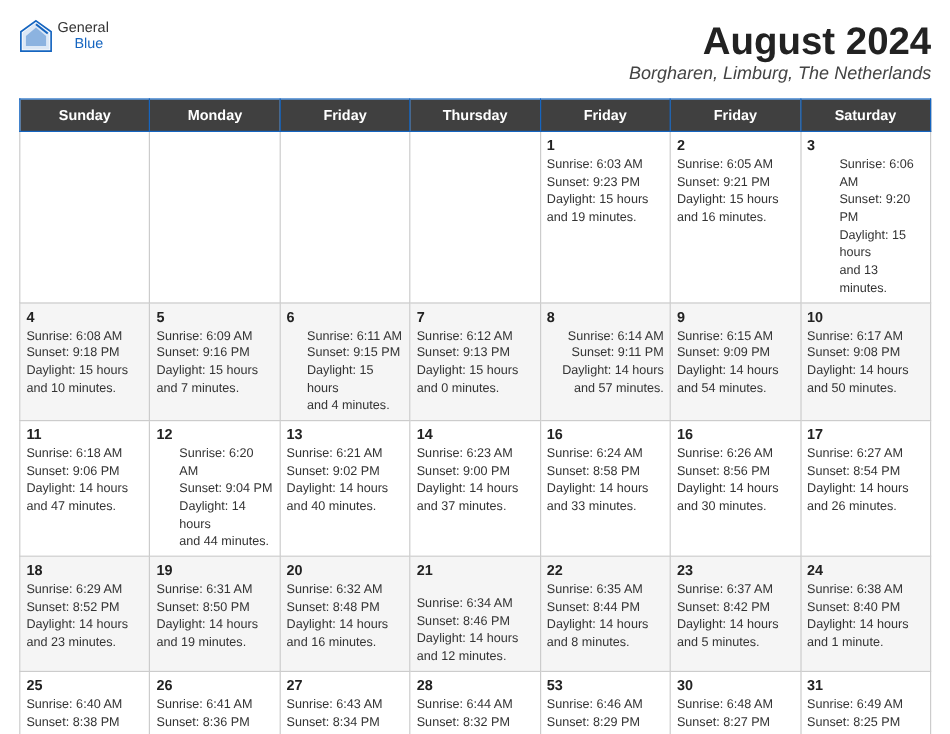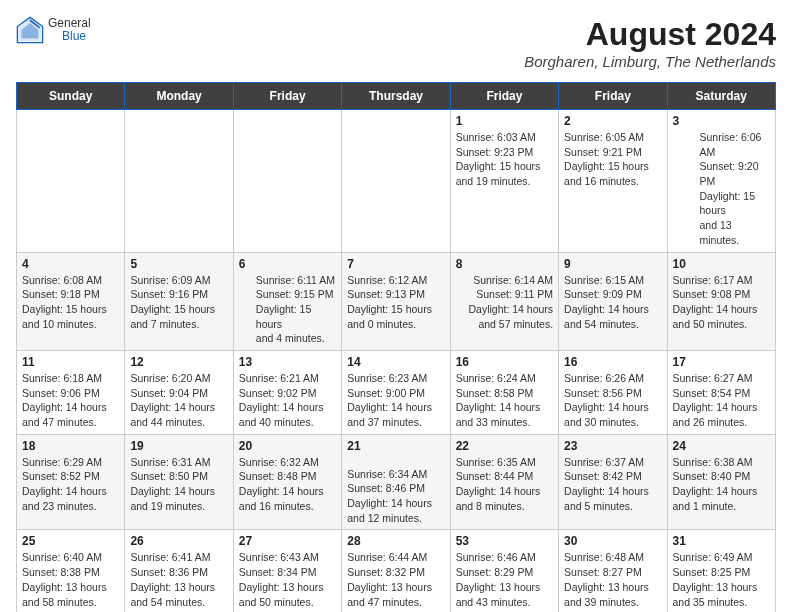--- a/index.html
+++ b/index.html
@@ -204,21 +204,21 @@
       <tr>
         <td>
           <div class="day-num">11</div>
           <div class="day-info" style="white-space: pre-line;">Sunrise: 6:18 AM
 Sunset: 9:06 PM
 Daylight: 14 hours
 and 47 minutes.</div>
         </td>
         <td>
           <div class="day-num">12</div>
-          <div class="day-info" style="white-space: pre-line;">Sunrise: 6:20 AM
+          <div class="day-info" style="white-space: pre-line; margin-left: 19px;">Sunrise: 6:20 AM
 Sunset: 9:04 PM
 Daylight: 14 hours
 and 44 minutes.</div>
         </td>
         <td>
           <div class="day-num">13</div>
           <div class="day-info" style="white-space: pre-line;">Sunrise: 6:21 AM
 Sunset: 9:02 PM
 Daylight: 14 hours
 and 40 minutes.</div>

